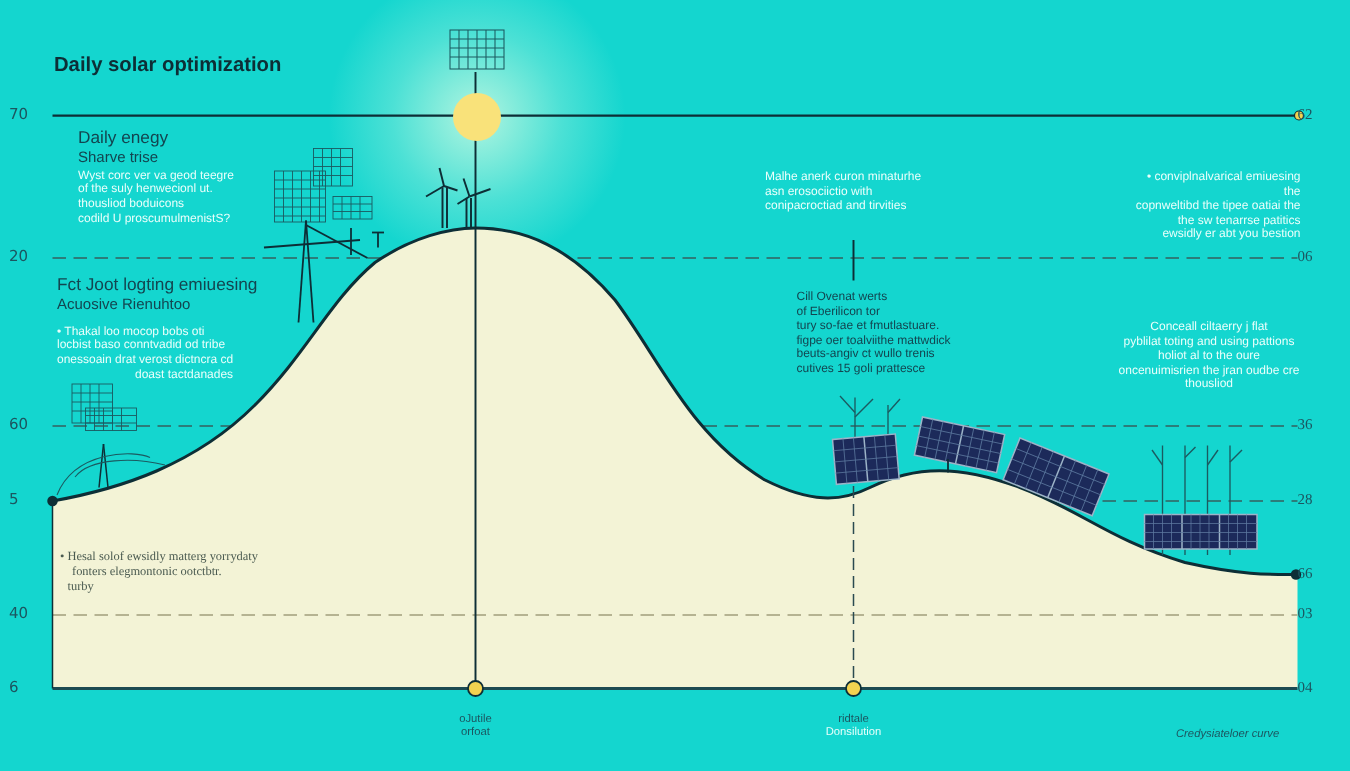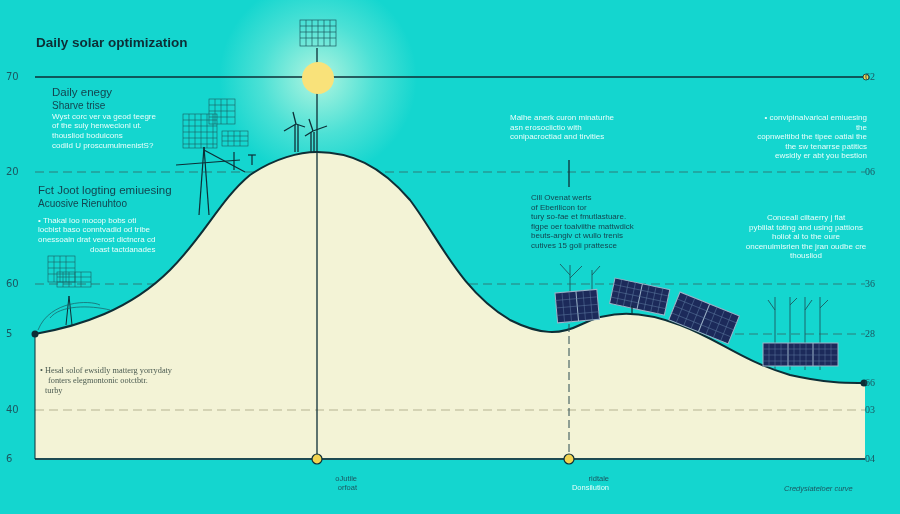--- a/index.html
+++ b/index.html
@@ -20,21 +20,21 @@
   }
   .tick { position: absolute; font-size: 10px; color: #1c5660; font-family: "DejaVu Sans", sans-serif; }
   .tick.left { left: 6px; }
   .tick.right { left: 865px; font-family: Liberation Serif, serif; }
   .note { position: absolute; line-height: 1.2; }
   .note .h1 { font-size: 11.5px; color: #134550; }
   .note .h2 { font-size: 10px; color: #134550; }
   .note .b { font-size: 8px; color: #eafffb; }
   .note .bd { font-size: 8px; color: #134550; }
   .note.serif .bd { font-family: "Liberation Serif", serif; font-size: 8.3px; color: #4a5a50; }
-  .xlabel { position: absolute; font-size: 7.5px; text-align: right; color: #1c5660; width: 80px; }
+  .xlabel { position: absolute; font-size: 7.5px; text-align: center; color: #1c5660; width: 80px; }
   .xlabel .w { color: #e8fffb; }
   .credit { position: absolute; left: 784px; top: 484px; font-size: 7.5px; font-style: italic; color: #1c5660; }
 </style>
 </head>
 <body>
 
 <div class="glow"></div>
 
 <svg class="chart" width="900" height="514" viewBox="0 0 900 514">
 

